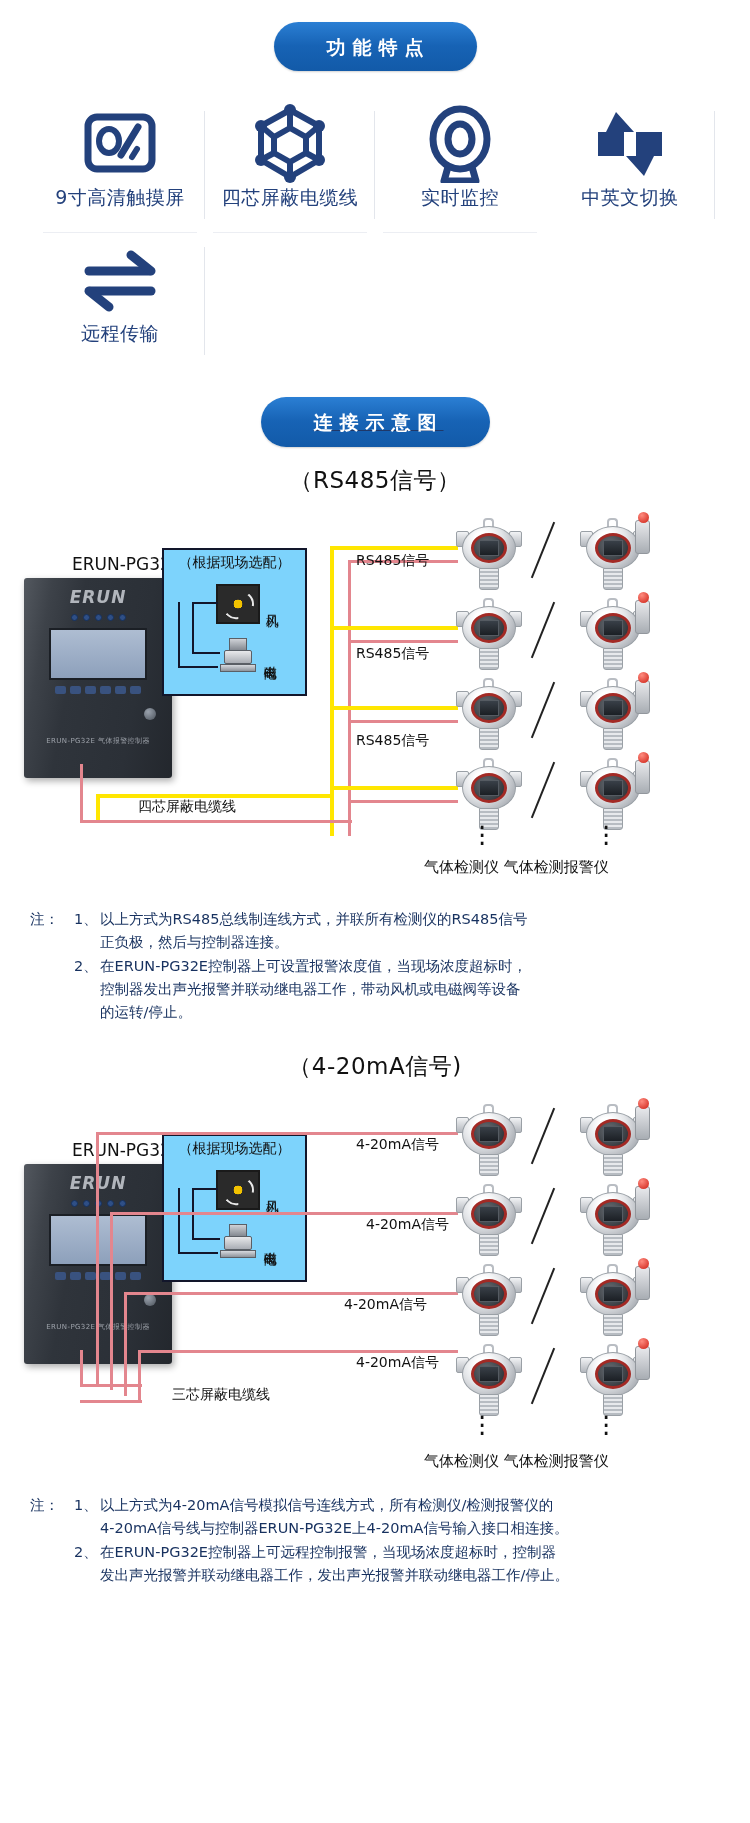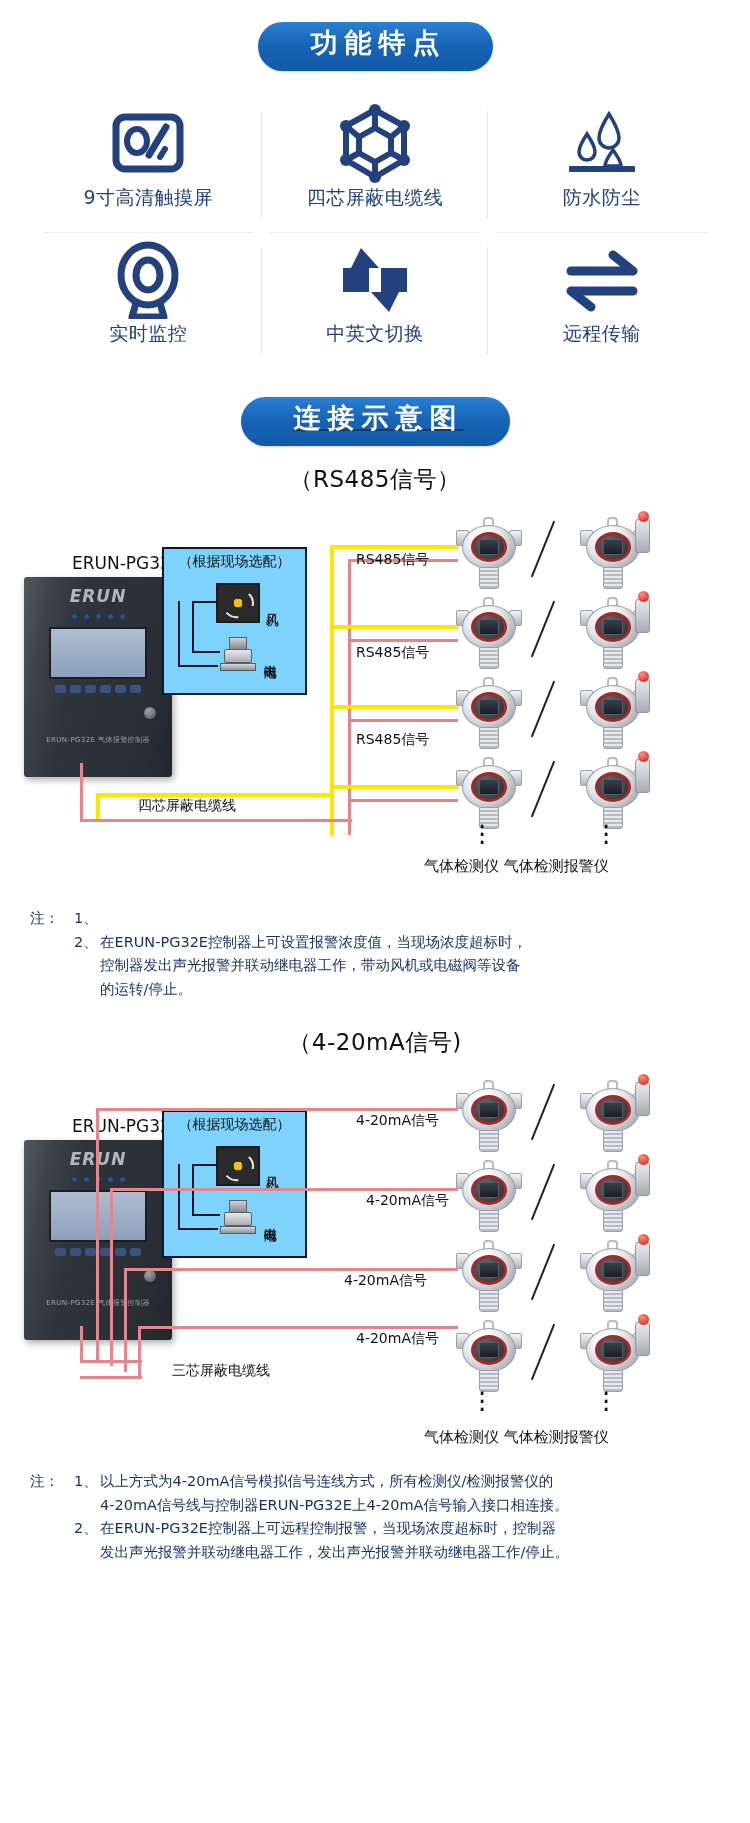--- a/index.html
+++ b/index.html
@@ -12,37 +12,37 @@
   }
   .page { width: 750px; position: relative; overflow: hidden; }
 
   
   .pill-wrap { display: flex; justify-content: center; }
   .pill {
     display: inline-block;
     background: linear-gradient(180deg, #2b7fd4 0%, #1763b5 48%, #125aa8 100%);
     color: #ffffff;
     border-radius: 26px;
-    padding: 6px 46px 13px;
-    font-size: 27px;
+    padding: 15px 46px 13px;
+    font-size: 19px;
     font-weight: bold;
     letter-spacing: 7px;
     text-indent: 7px;
     box-shadow: 0 1px 2px rgba(0,0,0,.18);
     line-height: 1.12;
   }
   #features-header { margin-top: 22px; }
   #diagram-header { margin-top: 28px; text-decoration: underline; }
 
   
   .features {
     margin: 26px auto 0;
     width: 680px;
     display: grid;
-    grid-template-columns: repeat(3, 1fr);
+    grid-template-columns: repeat(4, 1fr);
   }
   .feature-cell {
     position: relative;
     height: 136px;
     display: flex;
     flex-direction: column;
     align-items: center;
     justify-content: flex-start;
     padding-top: 8px;
   }
@@ -284,31 +284,20 @@
             <circle cx="69" cy="56" r="6"></circle>
               <circle cx="40" cy="73" r="6"></circle>
             <circle cx="11" cy="56" r="6"></circle>
               <circle cx="11" cy="22" r="6"></circle>
           </g>
         </svg>
       </div>
       <div class="feature-label">四芯屏蔽电缆线</div>
     </div>
 
-    <div class="feature-cell">
-      <div class="feature-icon">
-        <svg width="78" height="72" viewBox="0 0 78 72">
-          <path d="M46 6 C46 6 56 22 56 30 a10 10 0 0 1 -20 0 C36 22 46 6 46 6 Z" fill="none" stroke="#23417c" stroke-width="3.5"></path>
-          <path d="M24 26 C24 26 32 38 32 44 a8 8 0 0 1 -16 0 C16 38 24 26 24 26 Z" fill="none" stroke="#23417c" stroke-width="3.5"></path>
-          <path d="M50 42 C50 42 58 53 58 58 l-16 0 C42 53 50 42 50 42 Z" fill="none" stroke="#23417c" stroke-width="3.5"></path>
-          <rect x="6" y="58" width="66" height="6" rx="1" fill="#23417c"></rect>
-        </svg>
-      </div>
-      <div class="feature-label">防水防尘</div>
-    </div>
 
     <div class="feature-cell">
       <div class="feature-icon">
         <svg width="72" height="78" viewBox="0 0 72 78">
           <ellipse cx="36" cy="34" rx="27" ry="30" fill="none" stroke="#23417c" stroke-width="7"></ellipse>
           <ellipse cx="36" cy="34" rx="12" ry="15" fill="none" stroke="#23417c" stroke-width="7"></ellipse>
           <path d="M24 62 L20 76 L52 76 L48 62" fill="none" stroke="#23417c" stroke-width="7" stroke-linejoin="round"></path>
         </svg>
       </div>
       <div class="feature-label">实时监控</div>
@@ -513,20 +502,24 @@
         <span>·</span>
     </div>
 
     <div class="abs label-small" style="left:424px; top:356px; font-size:15px;">气体检测仪  气体检测报警仪</div>
   </div>
 
   <div class="notes">
     <div class="note-row">
       <div class="note-prefix" style="width:44px;">注：</div>
       <div class="note-num" style="width:26px;">1、</div>
+      <div class="note-body">
+        <div>以上方式为RS485总线制连线方式，并联所有检测仪的RS485信号</div>
+        <div>正负极，然后与控制器连接。</div>
+      </div>
     </div>
     <div class="note-row">
       <div class="note-prefix" style="width:44px;"></div>
       <div class="note-num" style="width:26px;">2、</div>
       <div class="note-body">
         <div>在ERUN-PG32E控制器上可设置报警浓度值，当现场浓度超标时，</div>
         <div>控制器发出声光报警并联动继电器工作，带动风机或电磁阀等设备</div>
         <div>的运转/停止。</div>
       </div>
     </div>

